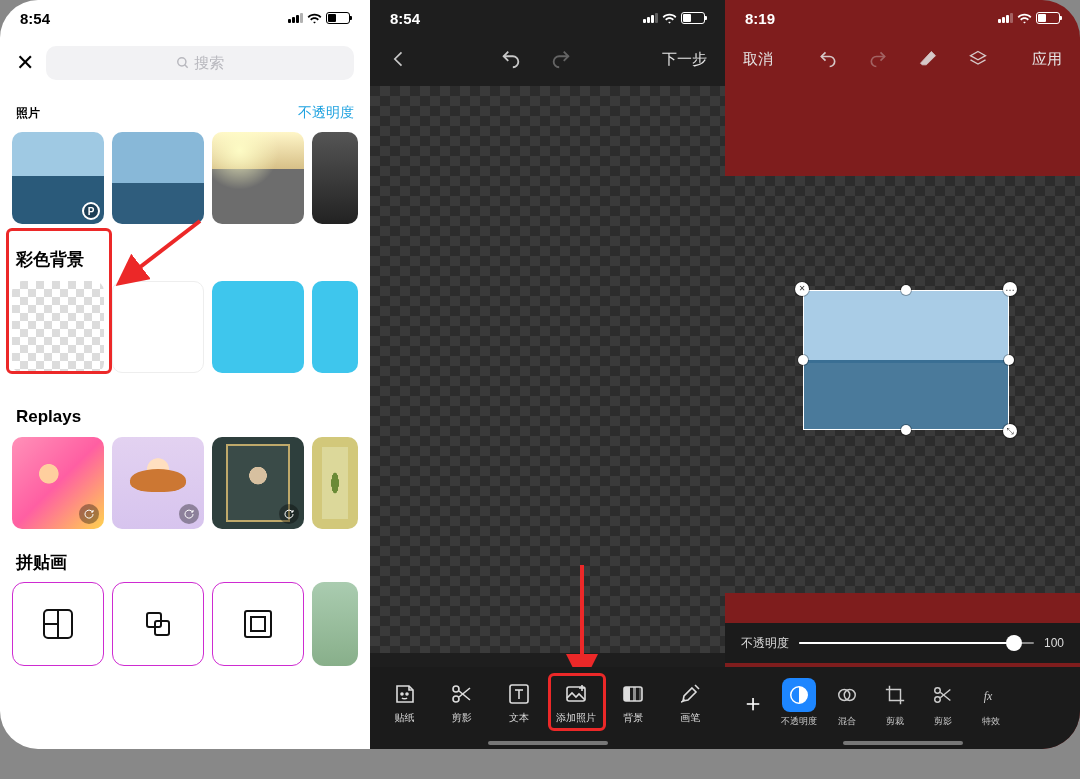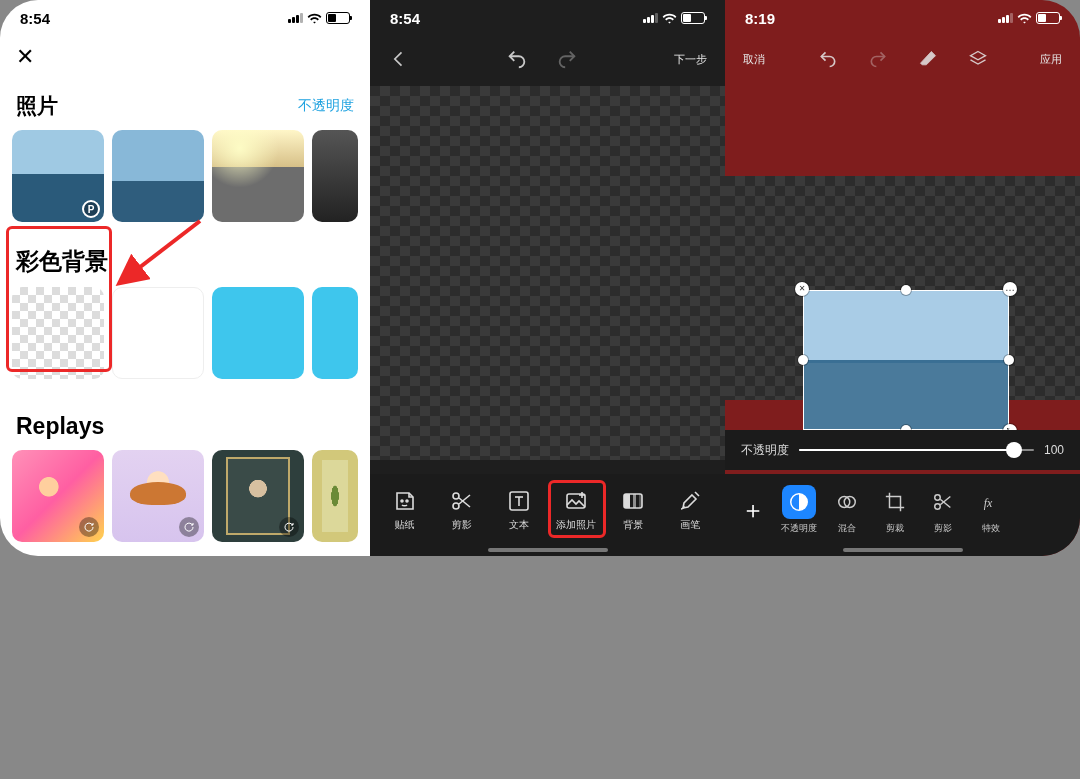--- a/index.html
+++ b/index.html
@@ -7,21 +7,21 @@
     font-family: -apple-system, "PingFang SC", "Helvetica Neue", Arial, sans-serif;
     background: #888;
     width: 1080px;
     height: 779px;
     display: flex;
     position: relative;
     overflow: hidden;
   }
   .screen {
     position: relative;
-    height: 556px;
+    height: 749px;
     overflow: hidden;
     border-radius: 38px;
   }
   .screen1 { width: 370px; background:#fff; border-radius: 38px 0 0 38px; }
   .screen2 { width: 355px; background:#1e1e1e; border-radius:0;}
   .screen3 { width: 355px; background:#7f1d1d; border-radius:0 38px 38px 0;}
 
   
   .status { display:flex; align-items:center; justify-content:space-between; height:36px; padding:0 20px; font-weight:600; font-size:15px;}
   .status.dark { color:#fff; }
@@ -32,33 +32,33 @@
   .wifi{ width:15px;height:15px; }
   .batt{ width:24px;height:12px;border:1px solid currentColor;border-radius:3px;position:relative;}
   .batt::after{content:"";position:absolute;right:-3px;top:3px;width:2px;height:4px;background:currentColor;border-radius:0 1px 1px 0;}
   .batt i{position:absolute;left:1px;top:1px;bottom:1px;width:35%;background:currentColor;border-radius:1px;}
 
   
   .top1{display:flex;align-items:center;padding:10px 16px;gap:12px;}
   .close-x{font-size:22px;line-height:1;}
   .search{flex:1;background:#f2f2f4;border-radius:10px;height:34px;display:flex;align-items:center;justify-content:center;color:#b8b8be;font-size:15px;gap:4px;}
   .sec-head{display:flex;justify-content:space-between;align-items:center;padding:14px 16px 6px;}
-  .sec-head h3{font-size:21px;font-weight:700;}
+  .sec-head h3{font-size:12px;font-weight:700;}
   .link{color:#1fa2e0;font-size:14px;font-weight:500;}
   .row{display:flex;gap:8px;padding:4px 12px;overflow:hidden;}
   .thumb{width:92px;height:92px;border-radius:10px;flex-shrink:0;background:#ccc;position:relative;overflow:hidden;}
   .sea{background:linear-gradient(#9fc9e3 0 48%, #2a5a7a 48% 100%);}
   .sea2{background:linear-gradient(#88b8d8 0 55%, #2f5d7d 55% 100%);}
   .street{background:linear-gradient(#fff6c8,#d7c088 40%, #6d6d6d 40% 100%);}
   .street::before{content:"";position:absolute;inset:0;background:radial-gradient(circle at 30% 20%, rgba(255,255,200,.9), transparent 40%);}
   .bw{background:linear-gradient(#555,#222);}
   .badge-p{position:absolute;right:4px;bottom:4px;width:18px;height:18px;border:2px solid #fff;border-radius:50%;background:rgba(0,0,0,.3);color:#fff;font-size:10px;display:flex;align-items:center;justify-content:center;font-weight:700;}
 
   .color-section{padding:10px 0;}
-  .cb-title{padding:10px 16px 6px;font-size:23px;font-weight:700;}
+  .cb-title{padding:10px 16px 6px;font-size:17px;font-weight:700;}
   .color-row{display:flex;gap:8px;padding:4px 12px;}
   .swatch{width:92px;height:92px;border-radius:10px;flex-shrink:0;}
   .transparent-sw{
     background-image:
       linear-gradient(45deg,#dcdcdc 25%,transparent 25%),
       linear-gradient(-45deg,#dcdcdc 25%,transparent 25%),
       linear-gradient(45deg,transparent 75%,#dcdcdc 75%),
       linear-gradient(-45deg,transparent 75%,#dcdcdc 75%);
     background-size:16px 16px;
     background-position:0 0,0 8px,8px -8px,-8px 0;
@@ -80,21 +80,21 @@
   .r4{background:#dcd89a;border:10px solid #d2c87a; background-image:radial-gradient(#6a8a36 20%, transparent 21%);}
 
   .collage-title{padding:18px 16px 8px;font-size:17px;font-weight:700;}
   .collage-row{display:flex;gap:8px;padding:0 12px;}
   .cbtn{width:92px;height:84px;border:1.5px solid #ce2bd1;border-radius:12px;display:flex;align-items:center;justify-content:center;flex-shrink:0;}
   .cimg{width:92px;height:84px;border-radius:12px;background:linear-gradient(#aaccb0,#88af8a);flex-shrink:0;}
   .clabels{display:flex;gap:8px;padding:6px 12px;}
   .clabels span{width:92px;text-align:center;font-size:13px;color:#333;}
 
   
-  .top-dark{display:flex;align-items:center;justify-content:space-between;padding:12px 18px;color:#e6e6e6;font-size:11px;}
+  .top-dark{display:flex;align-items:center;justify-content:space-between;padding:12px 18px;color:#e6e6e6;font-size:15px;}
   .top-dark .ctr{display:flex;gap:28px;}
   .ibtn{width:22px;height:22px;display:flex;align-items:center;justify-content:center;opacity:.85;}
   .canvas-transparent{
      background-image:
       linear-gradient(45deg,#3a3a3a 25%,transparent 25%),
       linear-gradient(-45deg,#3a3a3a 25%,transparent 25%),
       linear-gradient(45deg,transparent 75%,#3a3a3a 75%),
       linear-gradient(-45deg,transparent 75%,#3a3a3a 75%);
     background-size:20px 20px;
     background-position:0 0,0 10px,10px -10px,-10px 0;
@@ -149,20 +149,27 @@
           <path d="M12 20l-2-2c1-1 3-1 4 0l-2 2zm-5-5l-2-2c4-4 10-4 14 0l-2 2c-3-3-7-3-10 0zm-4-4l-2-2c6-6 16-6 22 0l-2 2c-5-5-13-5-18 0z"></path>
         </svg>
       <div class="batt">
           <i></i>
         </div>
     </div>
   </div>
 
   <div class="top1">
     <span class="close-x">✕</span>
+    <div class="search">
+      <svg width="14" height="14" viewBox="0 0 24 24" fill="none" stroke="#b8b8be" stroke-width="2.5">
+          <circle cx="10" cy="10" r="7"></circle>
+          <line x1="20" y1="20" x2="15" y2="15"></line>
+        </svg>
+      <span>搜索</span>
+    </div>
   </div>
 
   <div class="sec-head">
     <h3>照片</h3>
     <span class="link">不透明度</span>
   </div>
   <div class="row">
     <div class="thumb sea">
         <div class="badge-p">P</div>
       </div>

